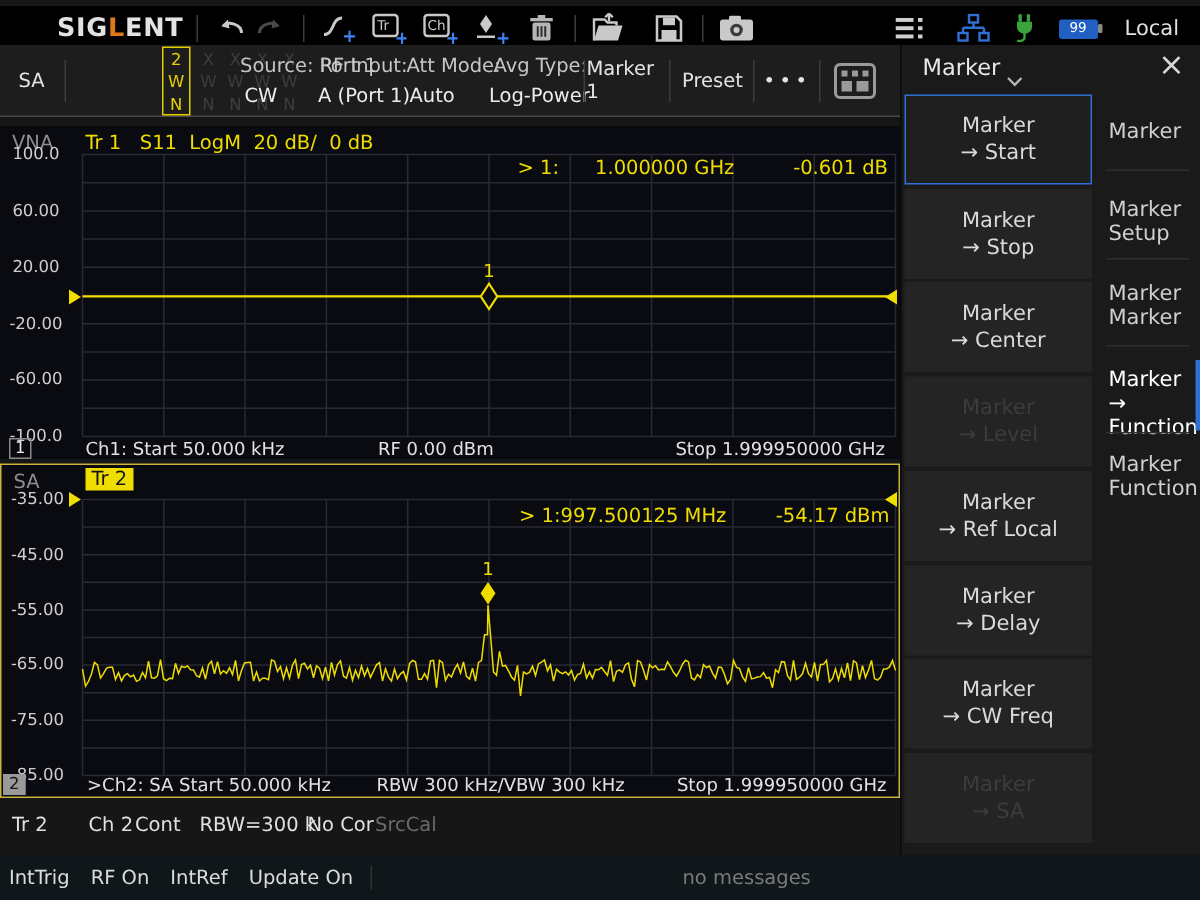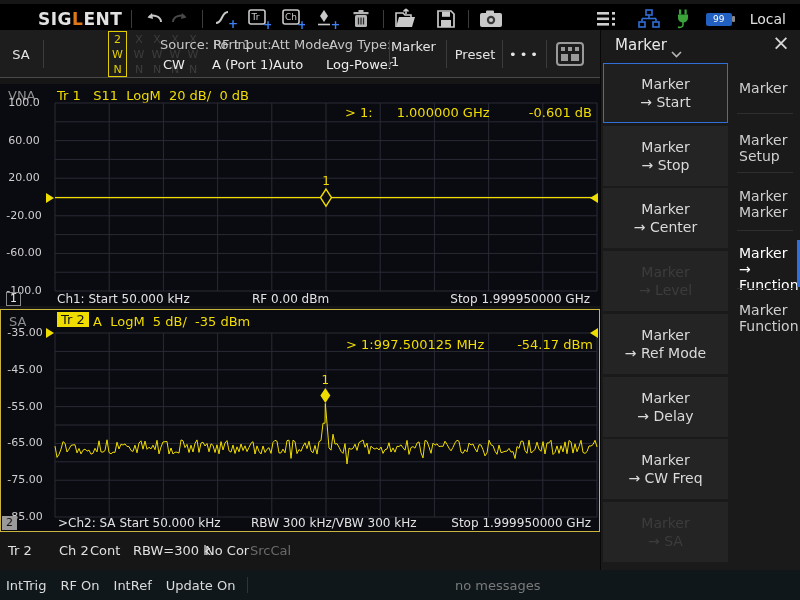--- a/index.html
+++ b/index.html
@@ -282,21 +282,20 @@
       <div class="chbadge" style="left:6px;top:0">1</div>
       <span style="position:absolute;left:57px">Ch1: Start 50.000 kHz</span>
       <span style="position:absolute;left:252px">RF 0.00 dBm</span>
       <span style="position:absolute;right:8px">Stop 1.999950000 GHz</span>
     </div>
   </div>
 
   <div class="sa">
     <div class="modelabel">SA</div>
     <div class="trbadge">Tr 2</div>
-    <div class="traceinfo" style="left:92px;top:4px">A  LogM  5 dB/  -35 dBm</div>
     <span class="ytick" style="left:0;top:15px">-35.00</span>
     <span class="ytick" style="left:0;top:52px">-45.00</span>
     <span class="ytick" style="left:0;top:89px">-55.00</span>
     <span class="ytick" style="left:0;top:125px">-65.00</span>
     <span class="ytick" style="left:0;top:162px">-75.00</span>
     <span class="ytick" style="left:0;top:199px">-85.00</span>
 
     <svg style="position:absolute;left:54px;top:23px;overflow:visible" width="542" height="184">
       <path d="M0 0V184M54.2 0V184M108.4 0V184M162.6 0V184M216.8 0V184M271 0V184M325.2 0V184M379.4 0V184M433.6 0V184M487.8 0V184M542 0V184M0 0H542M0 18.4H542M0 36.8H542M0 55.2H542M0 73.6H542M0 92H542M0 110.4H542M0 128.8H542M0 147.2H542M0 165.6H542M0 184H542" stroke="#2a2a36" stroke-width="1" fill="none"></path>
       <polyline points="0.0,113.1 2.0,124.4 4.0,121.3 6.0,116.2 8.0,108.6 10.0,110.3 12.0,119.0 14.0,116.1 16.0,112.4 18.0,111.9 20.0,111.8 22.0,119.9 24.0,115.5 26.0,120.9 28.0,117.2 30.0,116.1 32.0,118.2 34.0,117.1 36.0,121.2 38.0,120.2 40.0,115.3 42.0,118.9 44.0,107.8 46.0,118.9 48.0,119.1 50.0,117.6 52.0,106.8 54.0,119.5 56.0,120.8 58.0,119.2 60.0,119.4 62.0,109.2 64.0,116.0 66.0,111.2 68.0,112.0 70.0,110.9 72.0,113.5 74.0,113.6 76.0,117.5 78.0,118.4 80.0,112.2 82.0,119.8 84.0,110.0 86.0,107.8 88.0,116.2 90.0,108.1 92.0,116.3 94.0,114.2 96.0,115.9 98.0,112.2 100.0,116.7 102.0,107.3 104.0,120.9 106.0,114.0 108.0,109.0 110.0,108.7 112.0,108.5 114.0,121.0 116.0,115.0 118.0,121.0 120.0,119.2 122.0,119.2 124.0,120.1 126.0,106.9 128.0,107.8 130.0,114.6 132.0,111.4 134.0,119.5 136.0,112.2 138.0,119.0 140.0,110.4 142.0,106.9 144.0,119.4 146.0,110.1 148.0,109.2 150.0,113.0 152.0,110.5 154.0,118.8 156.0,110.8 158.0,112.4 160.0,119.5 162.0,111.8 164.0,120.9 166.0,108.6 168.0,117.0 170.0,110.0 172.0,107.6 174.0,117.8 176.0,119.1 178.0,112.0 180.0,120.5 182.0,113.8 184.0,118.8 186.0,111.0 188.0,117.5 190.0,112.8 192.0,118.6 194.0,114.3 196.0,110.2 198.0,108.7 200.0,121.0 202.0,112.9 204.0,118.4 206.0,121.0 208.0,113.0 210.0,119.5 212.0,116.2 214.0,114.7 216.0,120.4 218.0,109.4 220.0,107.3 222.0,108.2 224.0,119.9 226.0,119.9 228.0,116.1 230.0,119.8 232.0,107.6 234.0,107.2 236.0,125.4 238.0,107.2 240.0,108.7 242.0,120.6 244.0,116.5 246.0,118.3 248.0,113.3 250.0,109.8 252.0,115.6 254.0,108.3 256.0,117.9 258.0,119.8 260.0,112.4 262.0,121.1 264.0,108.6 266.0,107.4 268.0,90.2 270.0,90.2 270.3,70.5 272.0,90.2 274.0,115.0 276.0,117.2 278.0,101.2 280.0,111.1 282.0,110.6 284.0,114.2 286.0,118.3 288.0,120.4 290.0,110.6 292.0,131.0 294.0,115.0 296.0,116.3 298.0,115.3 300.0,111.2 302.0,117.4 304.0,109.6 306.0,108.4 308.0,107.0 310.0,114.3 312.0,110.2 314.0,121.1 316.0,113.1 318.0,115.1 320.0,116.1 322.0,114.9 324.0,117.0 326.0,114.0 328.0,120.4 330.0,116.7 332.0,116.0 334.0,109.7 336.0,119.0 338.0,114.9 340.0,119.2 342.0,113.3 344.0,113.5 346.0,111.9 348.0,114.7 350.0,117.2 352.0,107.4 354.0,121.4 356.0,114.5 358.0,113.6 360.0,115.2 362.0,110.1 364.0,108.9 366.0,119.8 368.0,124.9 370.0,107.4 372.0,108.3 374.0,113.9 376.0,120.3 378.0,110.1 380.0,112.2 382.0,110.8 384.0,113.6 386.0,113.2 388.0,113.4 390.0,108.2 392.0,111.4 394.0,115.2 396.0,117.8 398.0,114.3 400.0,109.8 402.0,107.2 404.0,108.3 406.0,119.0 408.0,120.3 410.0,116.7 412.0,118.8 414.0,110.1 416.0,112.0 418.0,111.0 420.0,115.7 422.0,119.0 424.0,111.7 426.0,112.0 428.0,116.7 430.0,122.9 432.0,119.9 434.0,107.2 436.0,111.8 438.0,112.7 440.0,118.2 442.0,121.3 444.0,112.1 446.0,119.6 448.0,119.1 450.0,118.3 452.0,118.1 454.0,115.4 456.0,119.1 458.0,118.6 460.0,125.5 462.0,113.5 464.0,115.4 466.0,108.1 468.0,108.3 470.0,117.4 472.0,120.3 474.0,107.2 476.0,119.9 478.0,118.5 480.0,116.2 482.0,109.2 484.0,116.1 486.0,118.3 488.0,108.6 490.0,121.0 492.0,110.0 494.0,109.9 496.0,107.3 498.0,121.5 500.0,119.4 502.0,112.9 504.0,120.4 506.0,112.6 508.0,118.9 510.0,108.9 512.0,120.7 514.0,107.5 516.0,109.0 518.0,120.1 520.0,110.8 522.0,118.7 524.0,113.6 526.0,107.3 528.0,119.4 530.0,120.4 532.0,118.6 534.0,113.0 536.0,113.0 538.0,111.6 540.0,107.3 542.0,113.9" stroke="#f0dd00" stroke-width="1" fill="none"></polyline>
@@ -358,21 +357,21 @@
     <div class="mitem" style="top:158px">
         <span>Marker</span>
         <span>→ Center</span>
       </div>
     <div class="mitem dis" style="top:221px">
         <span>Marker</span>
         <span>→ Level</span>
       </div>
     <div class="mitem" style="top:284px">
         <span>Marker</span>
-        <span>→ Ref Mode</span>
+        <span>→ Ref Local</span>
       </div>
     <div class="mitem" style="top:347px">
         <span>Marker</span>
         <span>→ Delay</span>
       </div>
     <div class="mitem" style="top:409px">
         <span>Marker</span>
         <span>→ CW Freq</span>
       </div>
     <div class="mitem dis" style="top:472px">

